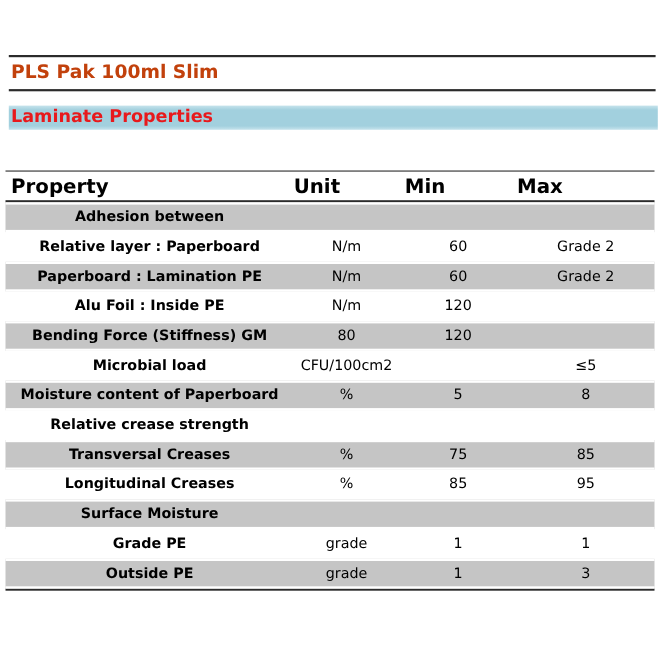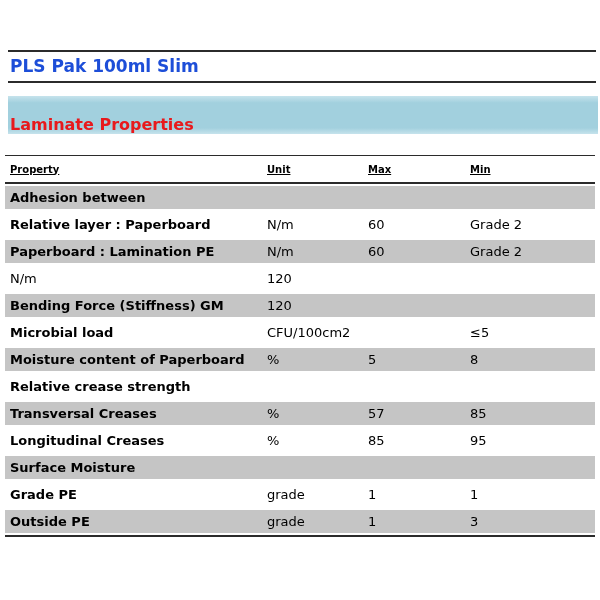--- a/index.html
+++ b/index.html
@@ -16,29 +16,29 @@
     left:8px;right:4px;top:50px;
     border-top:2px solid #2b2b2b;
     border-bottom:2px solid #2b2b2b;
     padding:6px 0 6px 2px;
   }
   .title-block h1{
     margin:0;
     font-size:17px;
     line-height:17px;
     font-weight:bold;
-    color:#1d4ed8;
+    color:#c2410c;
     letter-spacing:0px;
   }
   
   .banner{
     position:absolute;
-    left:8px;right:2px;top:96px;height:38px;
+    left:8px;right:2px;top:96px;height:22px;
     background:linear-gradient(180deg,#c6e3ec 0%,#a2d0de 18%,#a2d0de 84%,#c6e3ec 100%);
-    display:flex;align-items:flex-end;
+    display:flex;align-items:flex-start;
   }
   .banner h2{
     margin:0;
     padding-left:2px;
     font-size:16px;
     font-weight:bold;
     color:#e8191c;
   }
   
   .spec-table{
@@ -46,56 +46,55 @@
     left:5px;right:5px;top:155px;
   }
   .t-head{
     border-top:1px solid #2b2b2b;
     border-bottom:2.5px solid #2b2b2b;
     height:26px;
     display:grid;
     grid-template-columns:257px 101px 102px 1fr;
     align-items:center;
     font-weight:bold;
-    font-size:10px;
-    text-decoration:underline;
+    font-size:18px;
   }
   .t-head > div{padding-left:5px;}
   .t-row{
     height:27px;
     box-sizing:border-box;
     border-top:2px solid #ffffff;
     border-bottom:2px solid #ffffff;
     display:grid;
     grid-template-columns:257px 101px 102px 1fr;
     align-items:center;
     font-size:13px;
   }
   .t-row.shaded{background:#c5c5c5;}
-  .t-row > span{padding-left:5px;white-space:nowrap;overflow:hidden;}
+  .t-row > span{padding-left:5px;white-space:nowrap;overflow:hidden;text-align:center;}
   .t-row .cell-property{font-weight:bold;font-size:13px;}
   .t-body{border-bottom:2.5px solid #2b2b2b;}
 </style>
 </head>
 <body>
 
 <div class="title-block">
   <h1>PLS Pak 100ml Slim</h1>
 </div>
 
 <div class="banner">
   <h2>Laminate Properties</h2>
 </div>
 
 <div class="spec-table">
   <div class="t-head">
     <div>Property</div>
     <div>Unit</div>
+    <div>Min</div>
     <div>Max</div>
-    <div>Min</div>
   </div>
 
   <div class="t-body">
     <div class="t-row shaded">
       <span class="cell-property">Adhesion between</span>
       <span class="cell-unit"></span>
       <span class="cell-min"></span>
       <span class="cell-max"></span>
     </div>
     <div class="t-row">
@@ -104,26 +103,28 @@
       <span class="cell-min">60</span>
       <span class="cell-max">Grade 2</span>
     </div>
     <div class="t-row shaded">
       <span class="cell-property">Paperboard : Lamination PE</span>
       <span class="cell-unit">N/m</span>
       <span class="cell-min">60</span>
       <span class="cell-max">Grade 2</span>
     </div>
     <div class="t-row">
+      <span class="cell-property">Alu Foil : Inside PE</span>
       <span class="cell-unit">N/m</span>
       <span class="cell-min">120</span>
       <span class="cell-max"></span>
     </div>
     <div class="t-row shaded">
       <span class="cell-property">Bending Force (Stiffness) GM</span>
+      <span class="cell-min">80</span>
       <span class="cell-max">120</span>
     </div>
     <div class="t-row">
       <span class="cell-property">Microbial load</span>
       <span class="cell-unit">CFU/100cm2</span>
       <span class="cell-min"></span>
       <span class="cell-max">≤5</span>
     </div>
     <div class="t-row shaded">
       <span class="cell-property">Moisture content of Paperboard</span>
@@ -133,21 +134,21 @@
     </div>
     <div class="t-row">
       <span class="cell-property">Relative crease strength</span>
       <span class="cell-unit"></span>
       <span class="cell-min"></span>
       <span class="cell-max"></span>
     </div>
     <div class="t-row shaded">
       <span class="cell-property">Transversal Creases</span>
       <span class="cell-unit">%</span>
-      <span class="cell-min">57</span>
+      <span class="cell-min">75</span>
       <span class="cell-max">85</span>
     </div>
     <div class="t-row">
       <span class="cell-property">Longitudinal Creases</span>
       <span class="cell-unit">%</span>
       <span class="cell-min">85</span>
       <span class="cell-max">95</span>
     </div>
     <div class="t-row shaded">
       <span class="cell-property">Surface Moisture</span>

